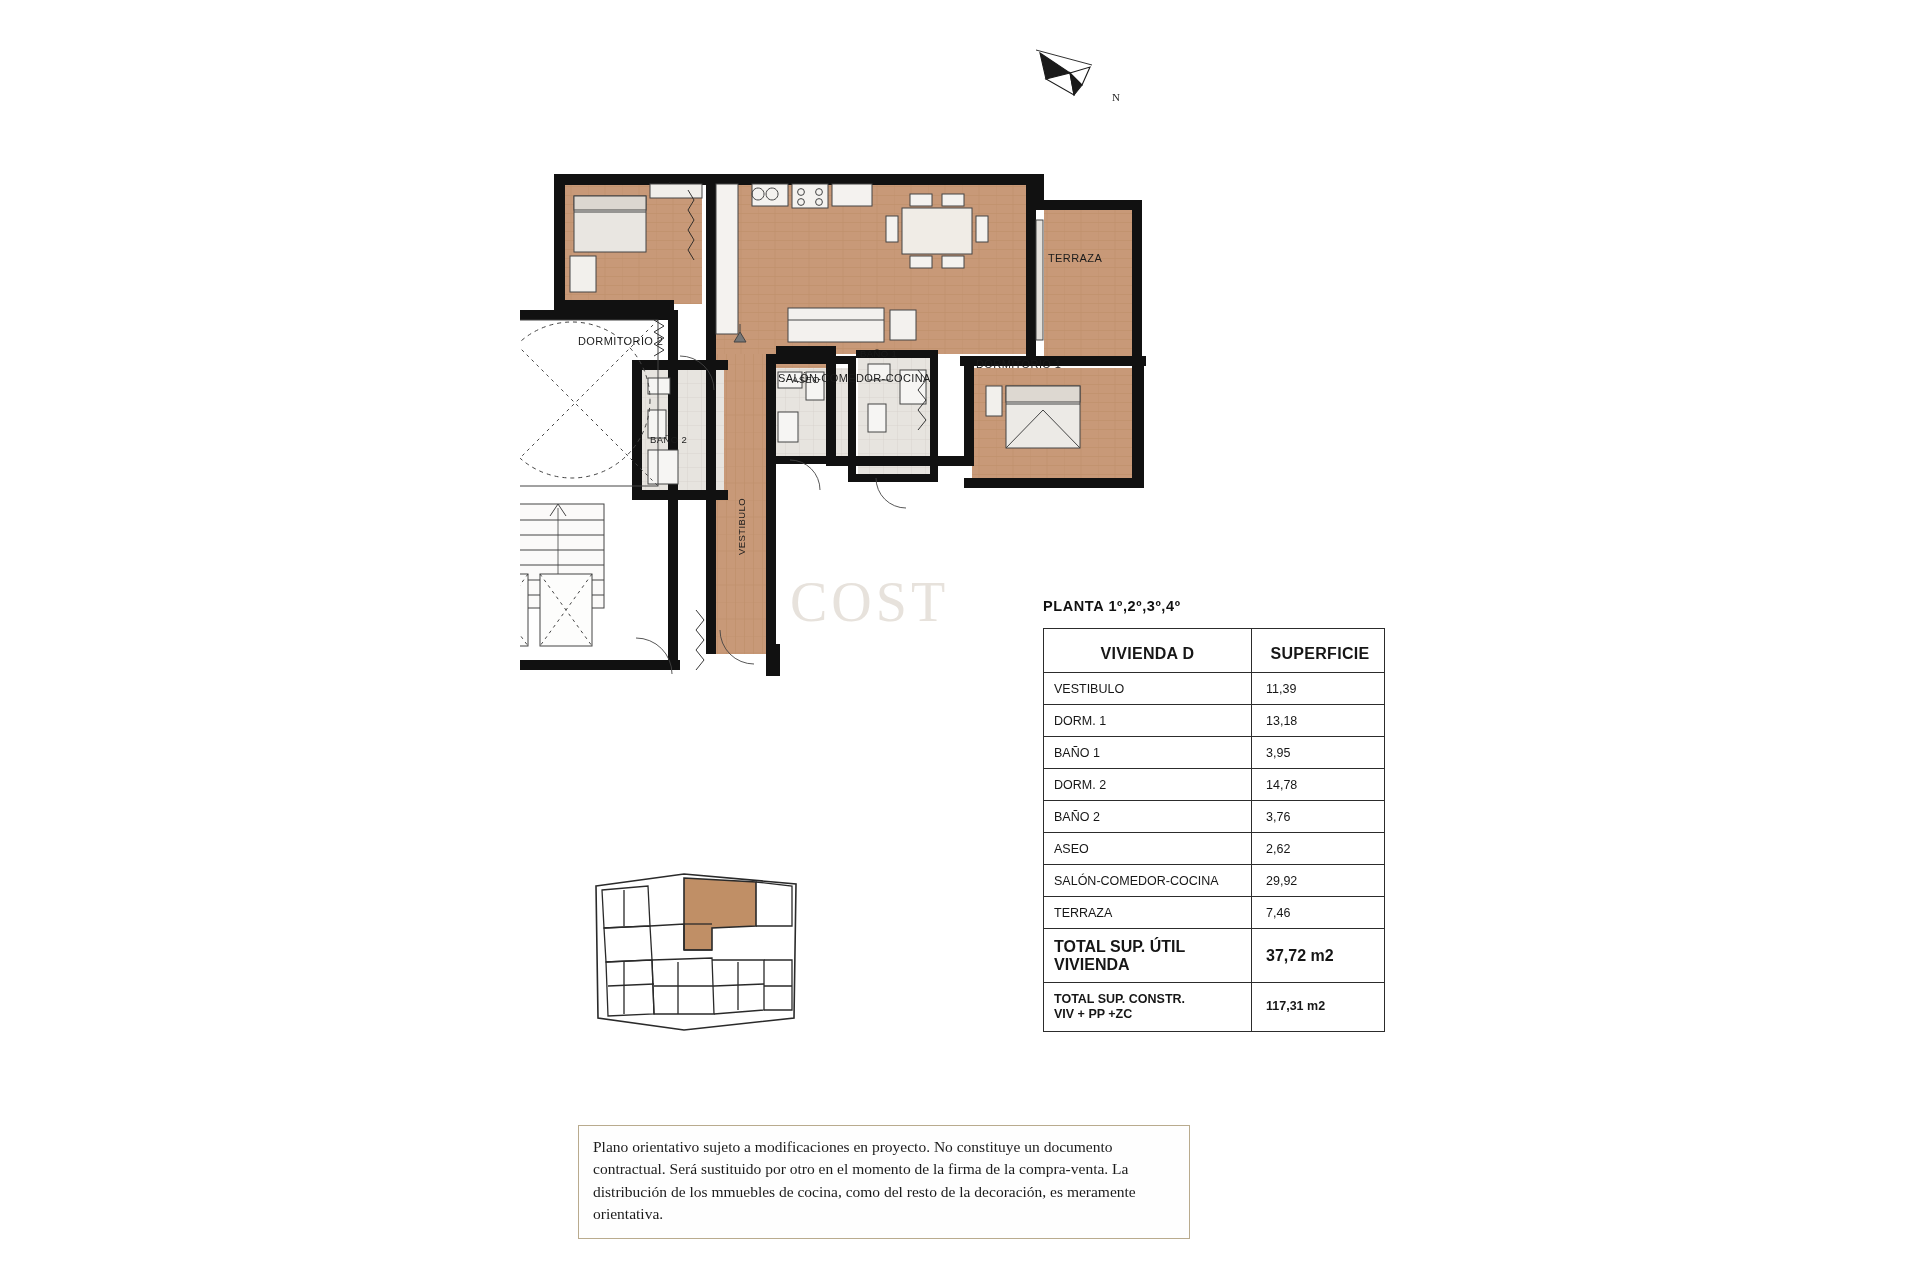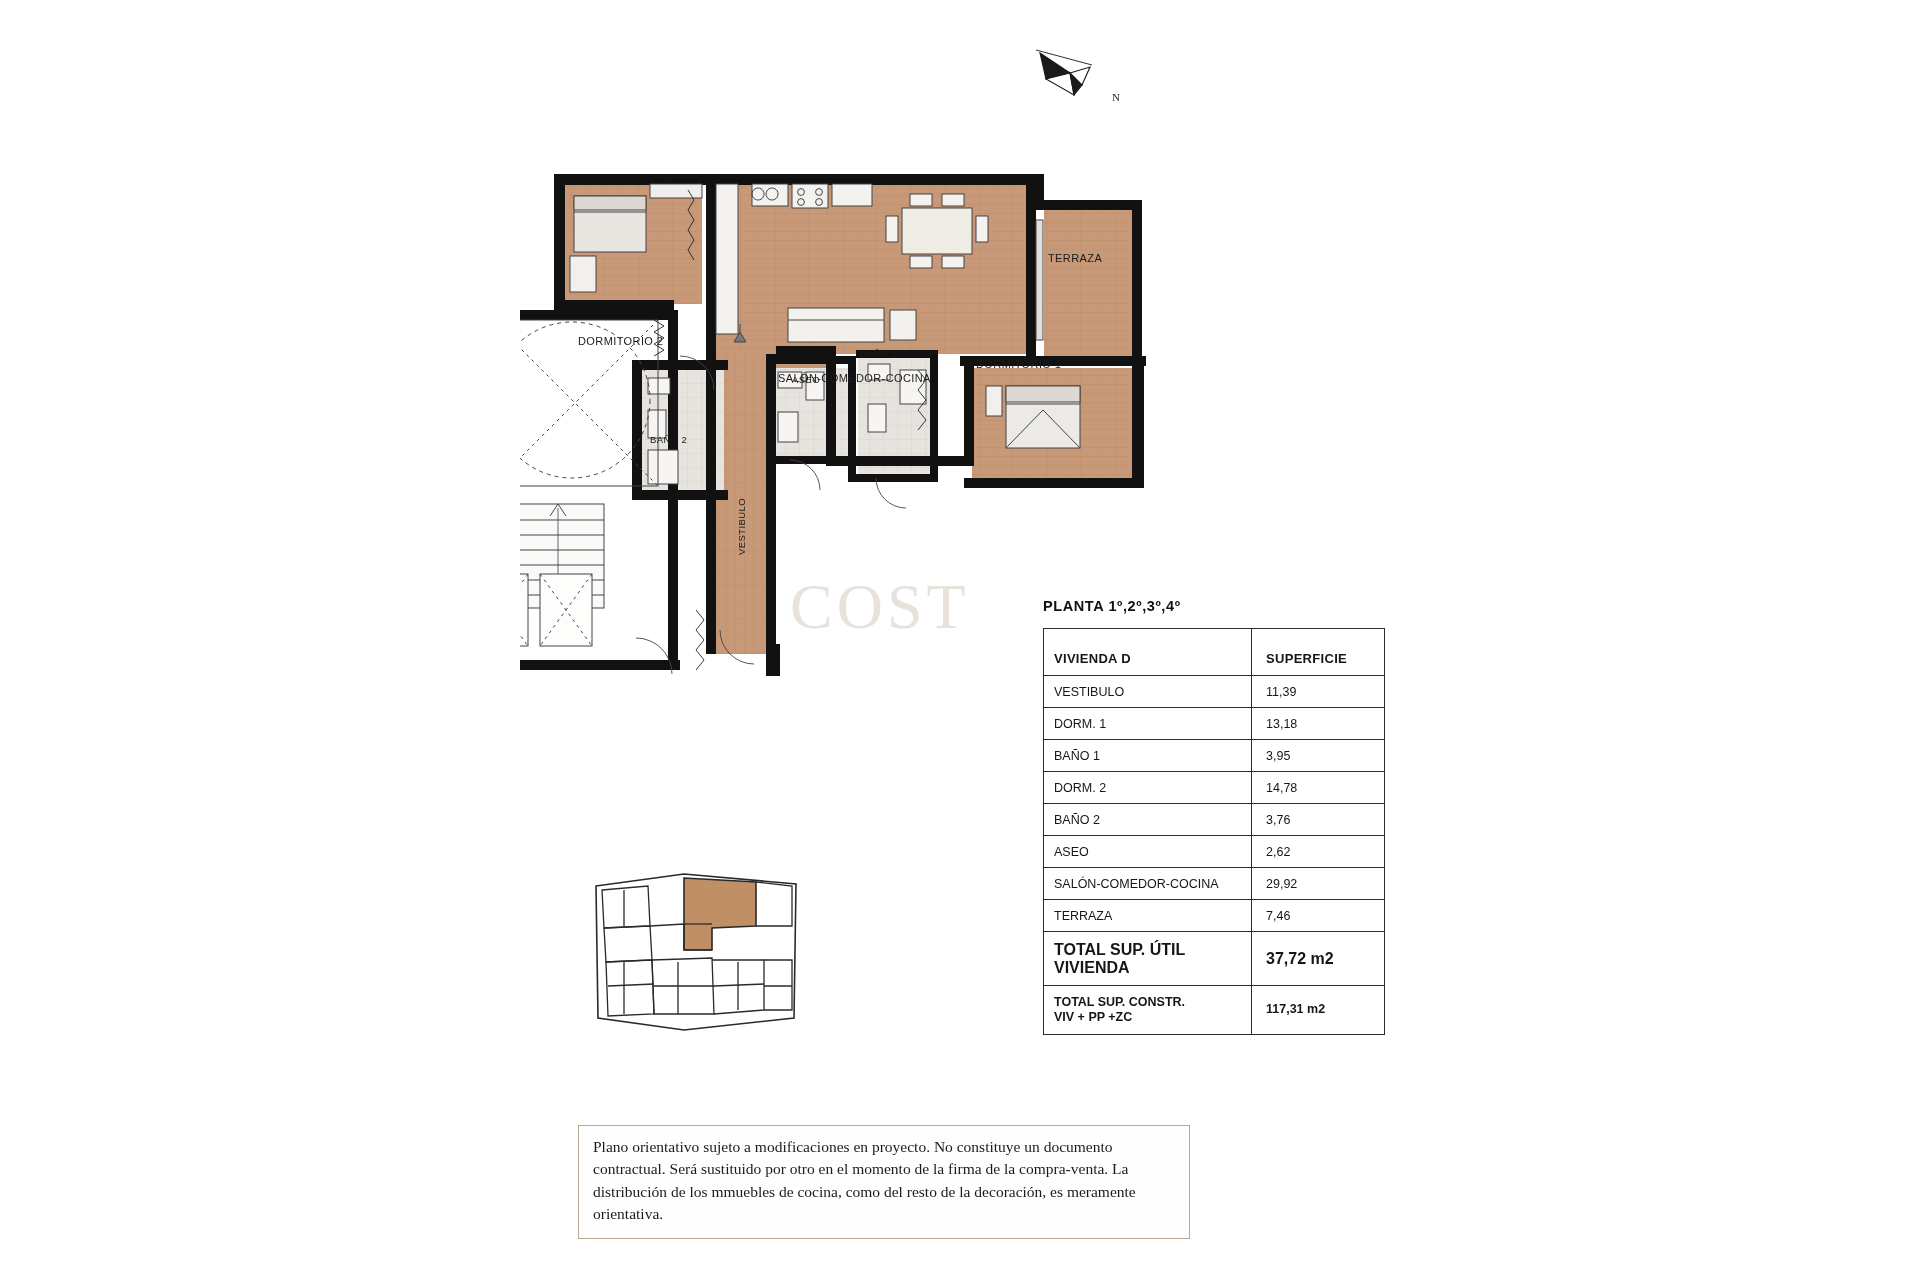--- a/index.html
+++ b/index.html
@@ -60,21 +60,21 @@
   .room-label.vert {
     transform: rotate(-90deg);
     transform-origin: left top;
   }
 
   
   .watermark {
     position: absolute;
     left: 790px;
     top: 570px;
-    font-size: 64px;
+    font-size: 56px;
     color: rgba(170,150,130,0.28);
     font-family: "Liberation Serif", serif;
     letter-spacing: 4px;
     pointer-events: none;
     user-select: none;
   }
 
   
   .keyplan {
     position: absolute;
@@ -109,24 +109,25 @@
     padding: 8.5px 10px;
     font-family: "Liberation Sans", sans-serif;
   }
   table.areas td.val {
     width: 108px;
     text-align: left;
     padding-left: 14px;
   }
   table.areas tr.head td {
     font-weight: bold;
-    font-size: 13px;
+    font-size: 16px;
     letter-spacing: 0.3px;
-    padding-top: 22px;
+    padding-top: 16px;
     padding-bottom: 9px;
+    text-align: center;
   }
   table.areas tr.total td {
     font-weight: bold;
     font-size: 16px;
   }
   table.areas tr.total2 td {
     font-weight: bold;
     font-size: 12.5px;
     line-height: 1.25;
   }

